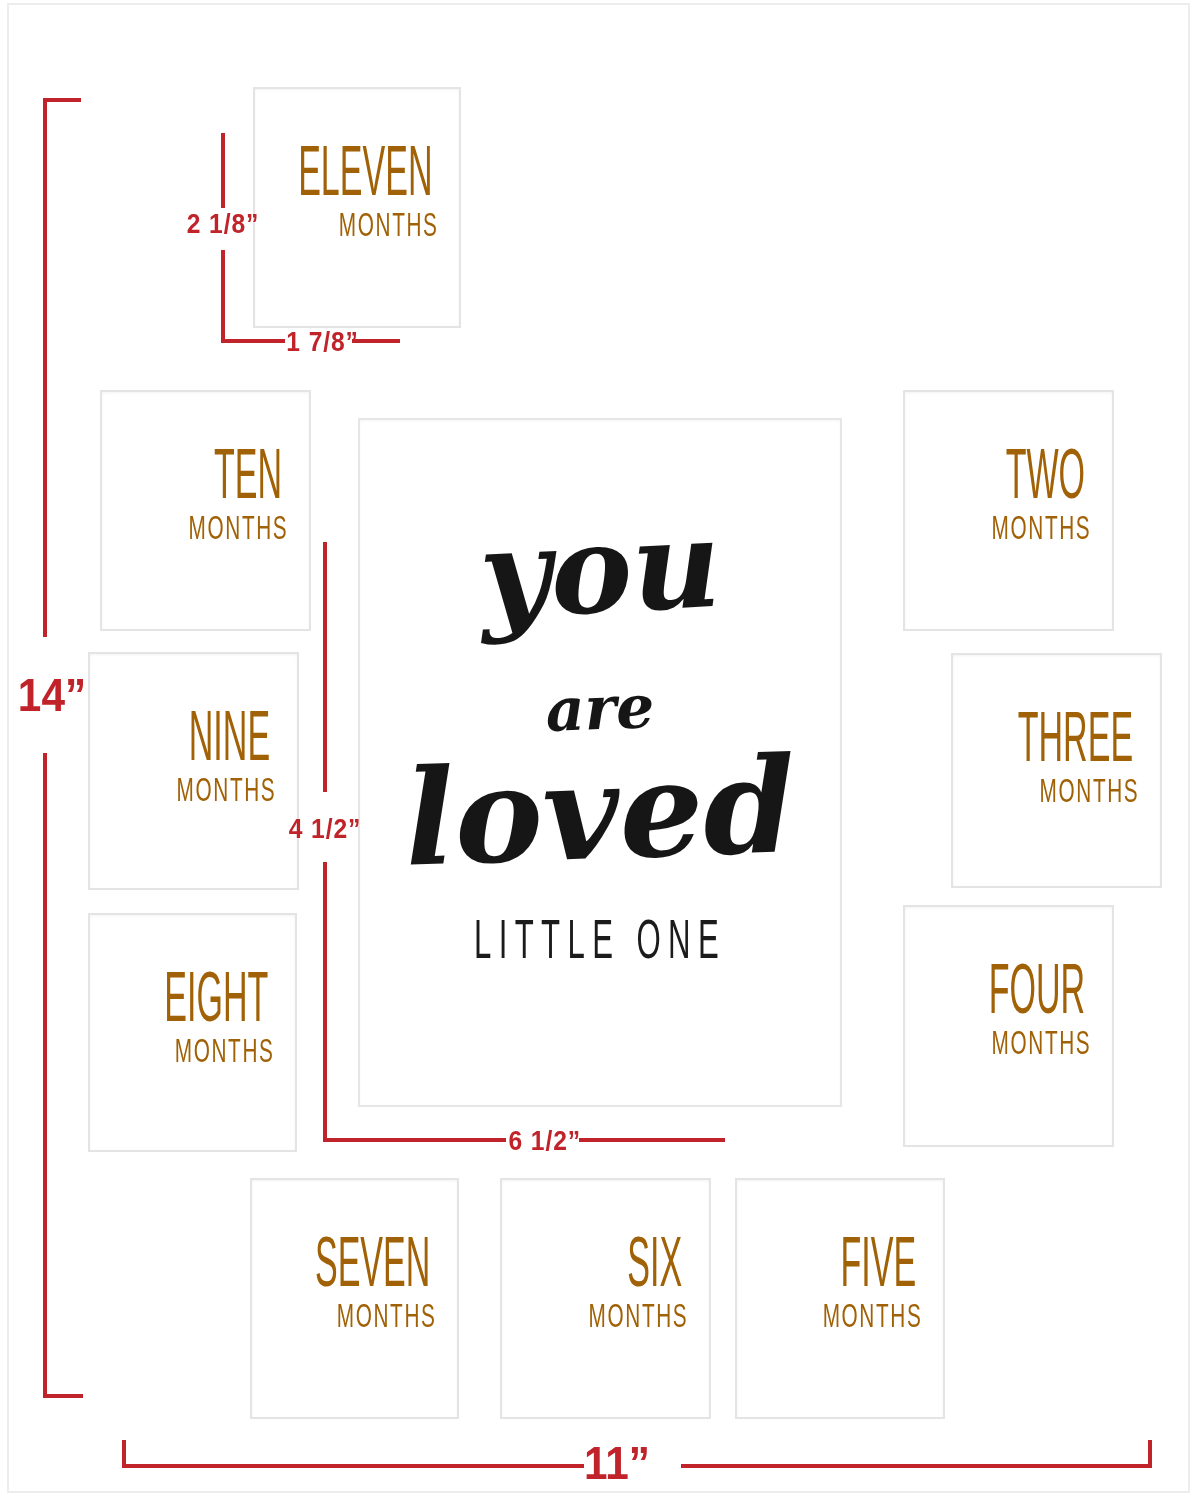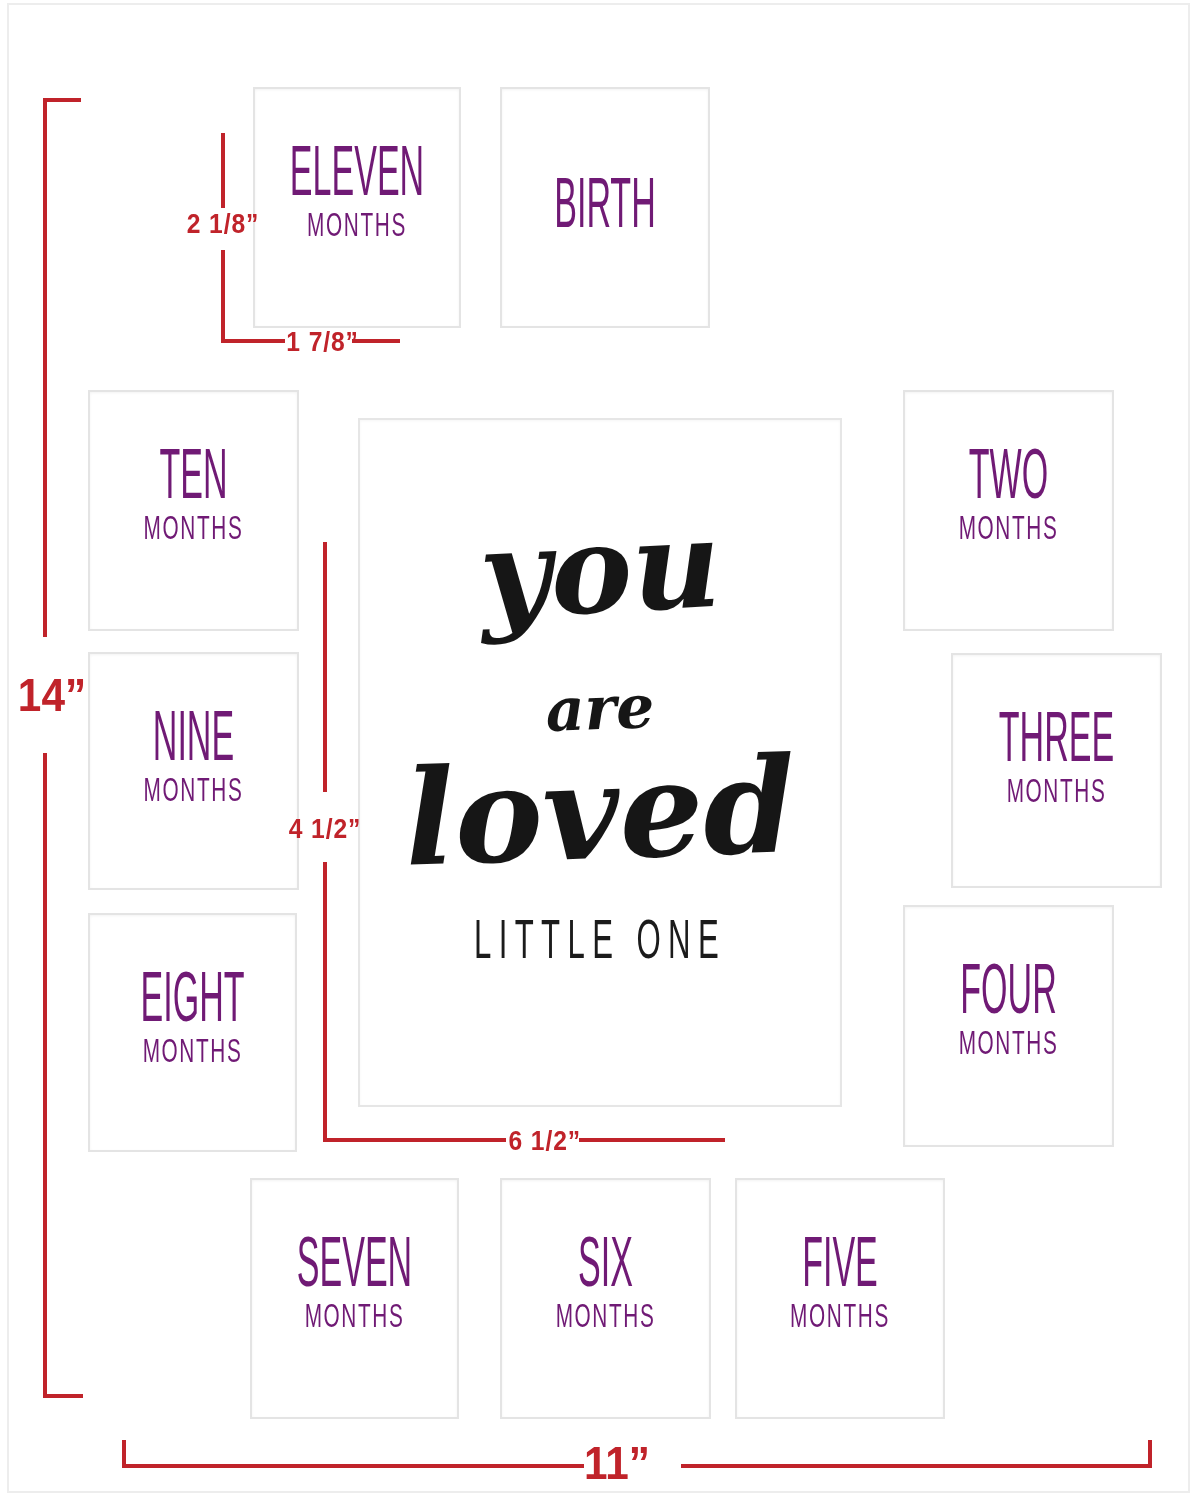--- a/index.html
+++ b/index.html
@@ -9,21 +9,21 @@
   }
   .mat-edge{
     position:absolute;left:7px;top:3px;width:1179px;height:1486px;
     border:2px solid #ededed;pointer-events:none;
   }
   
   .square{
     position:absolute;background:#ffffff;border:2px solid #e4e4e4;
     box-shadow:inset 0 1px 3px rgba(0,0,0,0.05);
   }
-  .lbl{position:absolute;left:0;right:0;top:52px;text-align:center;color:#701a75;}
+  .lbl{position:absolute;left:0;right:0;top:52px;text-align:right;color:#a16207;}
   .lbl.single{top:84px;}
   .l1{
     display:block;font-size:46px;line-height:1;letter-spacing:0px;
     transform:scale(0.74,1.52);transform-origin:50% 20%;white-space:nowrap;
   }
   .l2{
     display:block;font-size:26px;line-height:1;letter-spacing:2px;margin-top:22px;
     transform:scale(0.8,1.3);transform-origin:50% 20%;white-space:nowrap;
   }
   
@@ -59,27 +59,22 @@
 <div id="canvas">
 
   <div class="mat-edge"></div>
 
   <div class="square" style="left:253px;top:87px;width:204px;height:237px;">
     <div class="lbl">
       <span class="l1">ELEVEN</span>
       <span class="l2">MONTHS</span>
     </div>
   </div>
-  <div class="square" style="left:500px;top:87px;width:206px;height:237px;">
-    <div class="lbl single">
-      <span class="l1">BIRTH</span>
-    </div>
-  </div>
 
-  <div class="square" style="left:88px;top:390px;width:207px;height:237px;">
+  <div class="square" style="left:100px;top:390px;width:207px;height:237px;">
     <div class="lbl">
       <span class="l1">TEN</span>
       <span class="l2">MONTHS</span>
     </div>
   </div>
   <div class="square" style="left:903px;top:390px;width:207px;height:237px;">
     <div class="lbl">
       <span class="l1">TWO</span>
       <span class="l2">MONTHS</span>
     </div>

